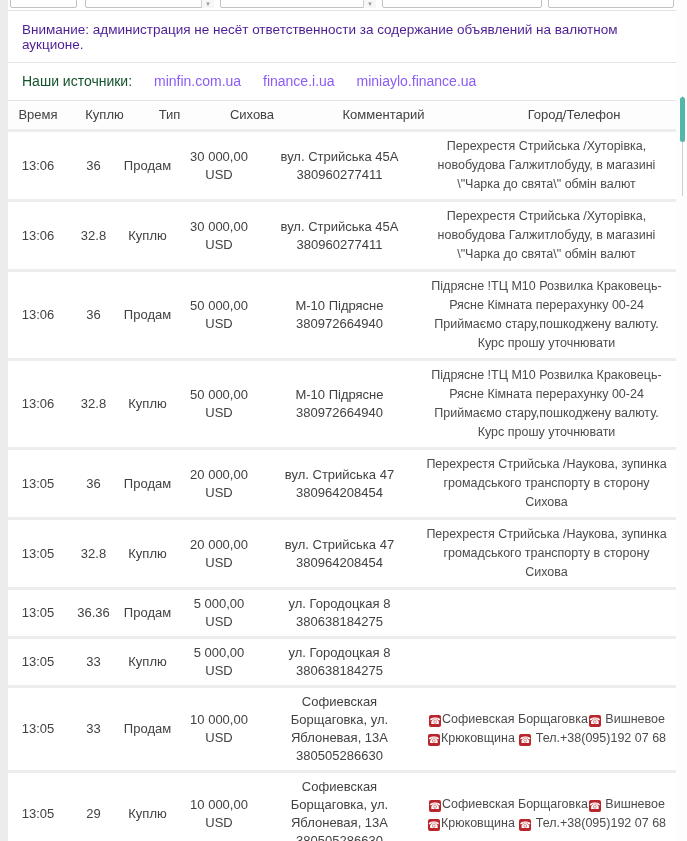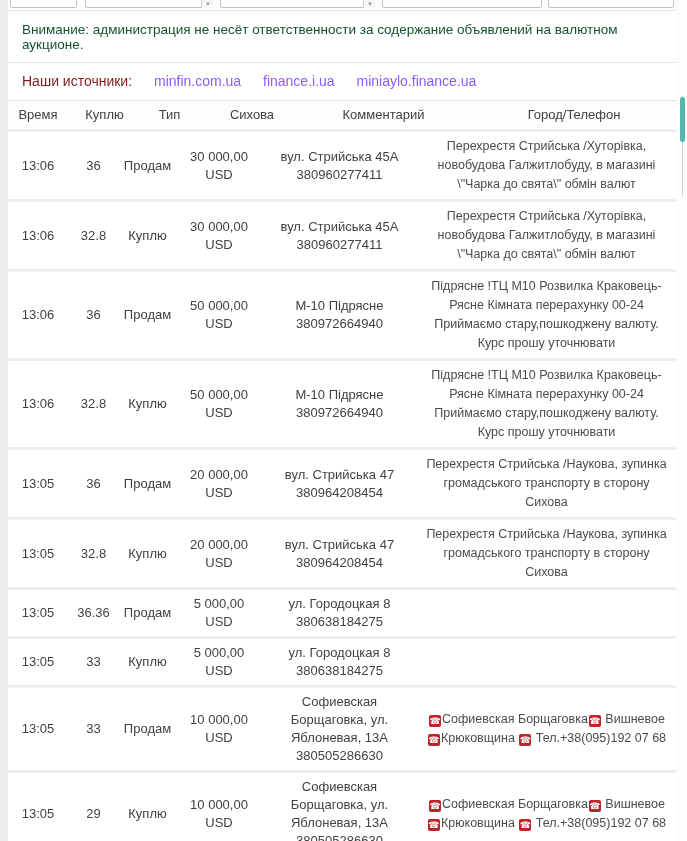--- a/index.html
+++ b/index.html
@@ -9,25 +9,25 @@
   .gutter-left { position: absolute; left: 0; top: 0; width: 8px; height: 841px; background: #ececec; }
   .gutter-right { position: absolute; right: 0; top: 0; width: 11px; height: 841px; background: #fdfdfd; }
 
   .page { position: absolute; left: 8px; top: 0; width: 668px; }
 
   
   .top-strip { position: relative; height: 10px; overflow: hidden; background: #fff; }
   .filter-box { position: absolute; top: -20px; height: 28px; background: #fff; border: 1px solid #c2c2c2; border-radius: 2px; }
   .spinner { position: absolute; top: -20px; height: 28px; width: 13px; border-left: 1px solid #d0d0d0; background: #f7f7f7; display: flex; flex-direction: column; align-items: center; justify-content: flex-end; font-size: 6px; color: #9a9a9a; padding-bottom: 1px; }
 
-  .warning { border-top: 1px solid #e3e3e3; border-bottom: 1px solid #e3e3e3; padding: 11px 14px 10px; font-size: 13.5px; color: #14532d; background: #fff; }
+  .warning { border-top: 1px solid #e3e3e3; border-bottom: 1px solid #e3e3e3; padding: 11px 14px 10px; font-size: 13.5px; color: #4c1d95; background: #fff; }
 
   .sources { padding: 10px 14px 11px; font-size: 14px; color: #3c3c3c; border-bottom: 1px solid #e3e3e3; background: #fff; }
   .sources a { color: #8b5cf6; text-decoration: none; margin-left: 18px; cursor: pointer; }
-  .src-label { color: #7f1d1d; }
+  .src-label { color: #14532d; }
 
   .grid-row { display: grid; grid-template-columns: 60px 51px 57px 86px 155px 1fr; align-items: center; }
   .thead { padding: 6px 0 7px; border-bottom: 3px solid #ededed; background: #fdfdfd; gap: 11px; }
   .thead .hcell { text-align: center; font-size: 13px; color: #424242; }
 
   .row { border-bottom: 3px solid #ededed; background: #fff; padding: 5px 0; min-height: 44px; }
   .cell { text-align: center; font-size: 13px; line-height: 18px; color: #424242; }
   .cell.comment { font-size: 12.5px; color: #4c4c4c; padding: 0 8px; line-height: 19px; }
   .cell.city { padding: 0 12px; }
   .cell.amount { padding: 0 4px; }

